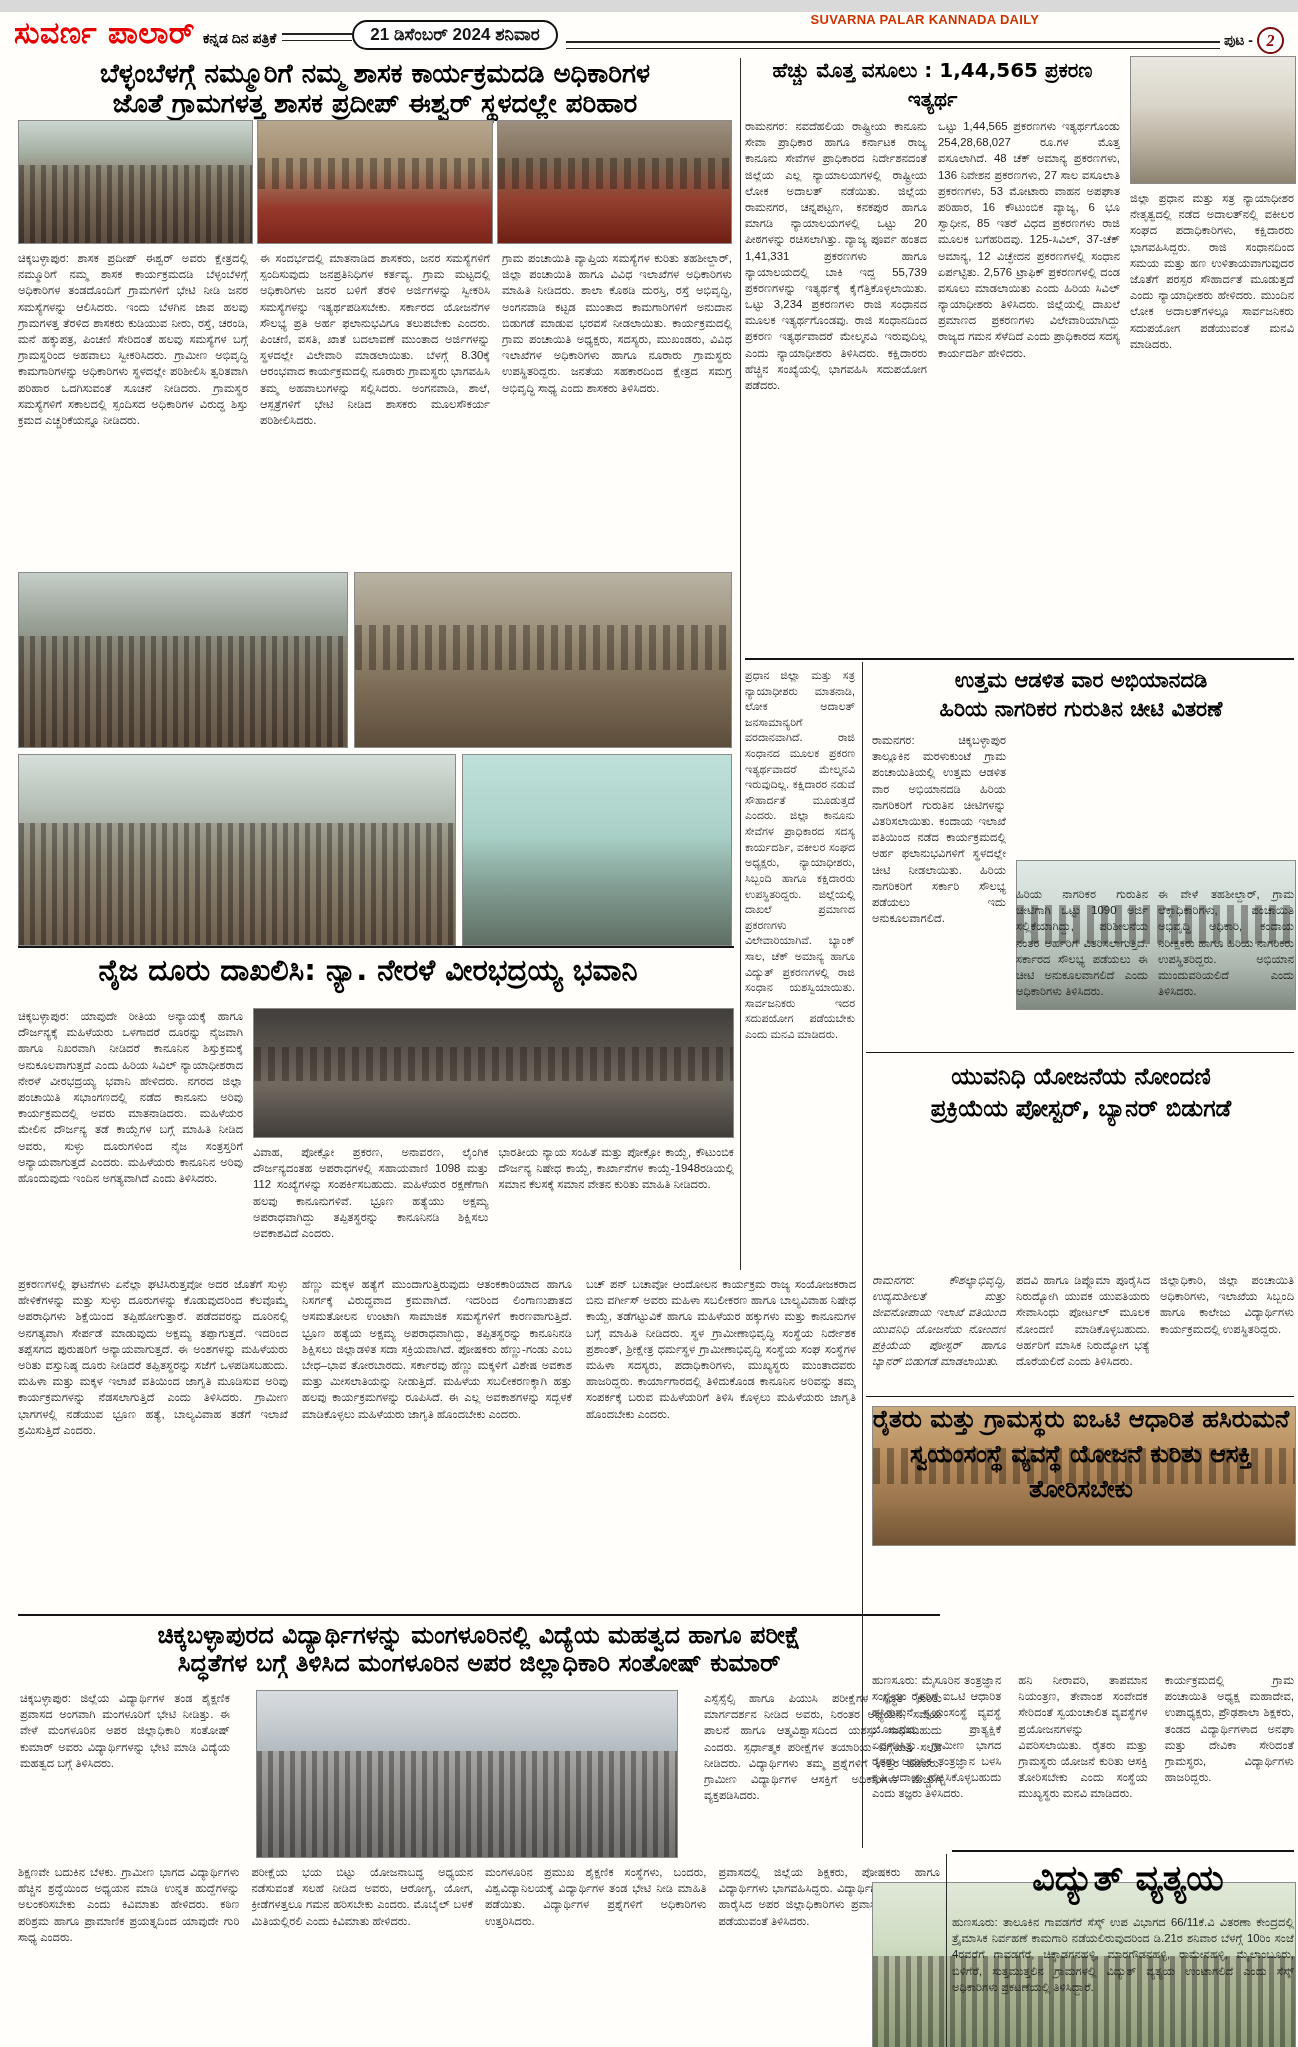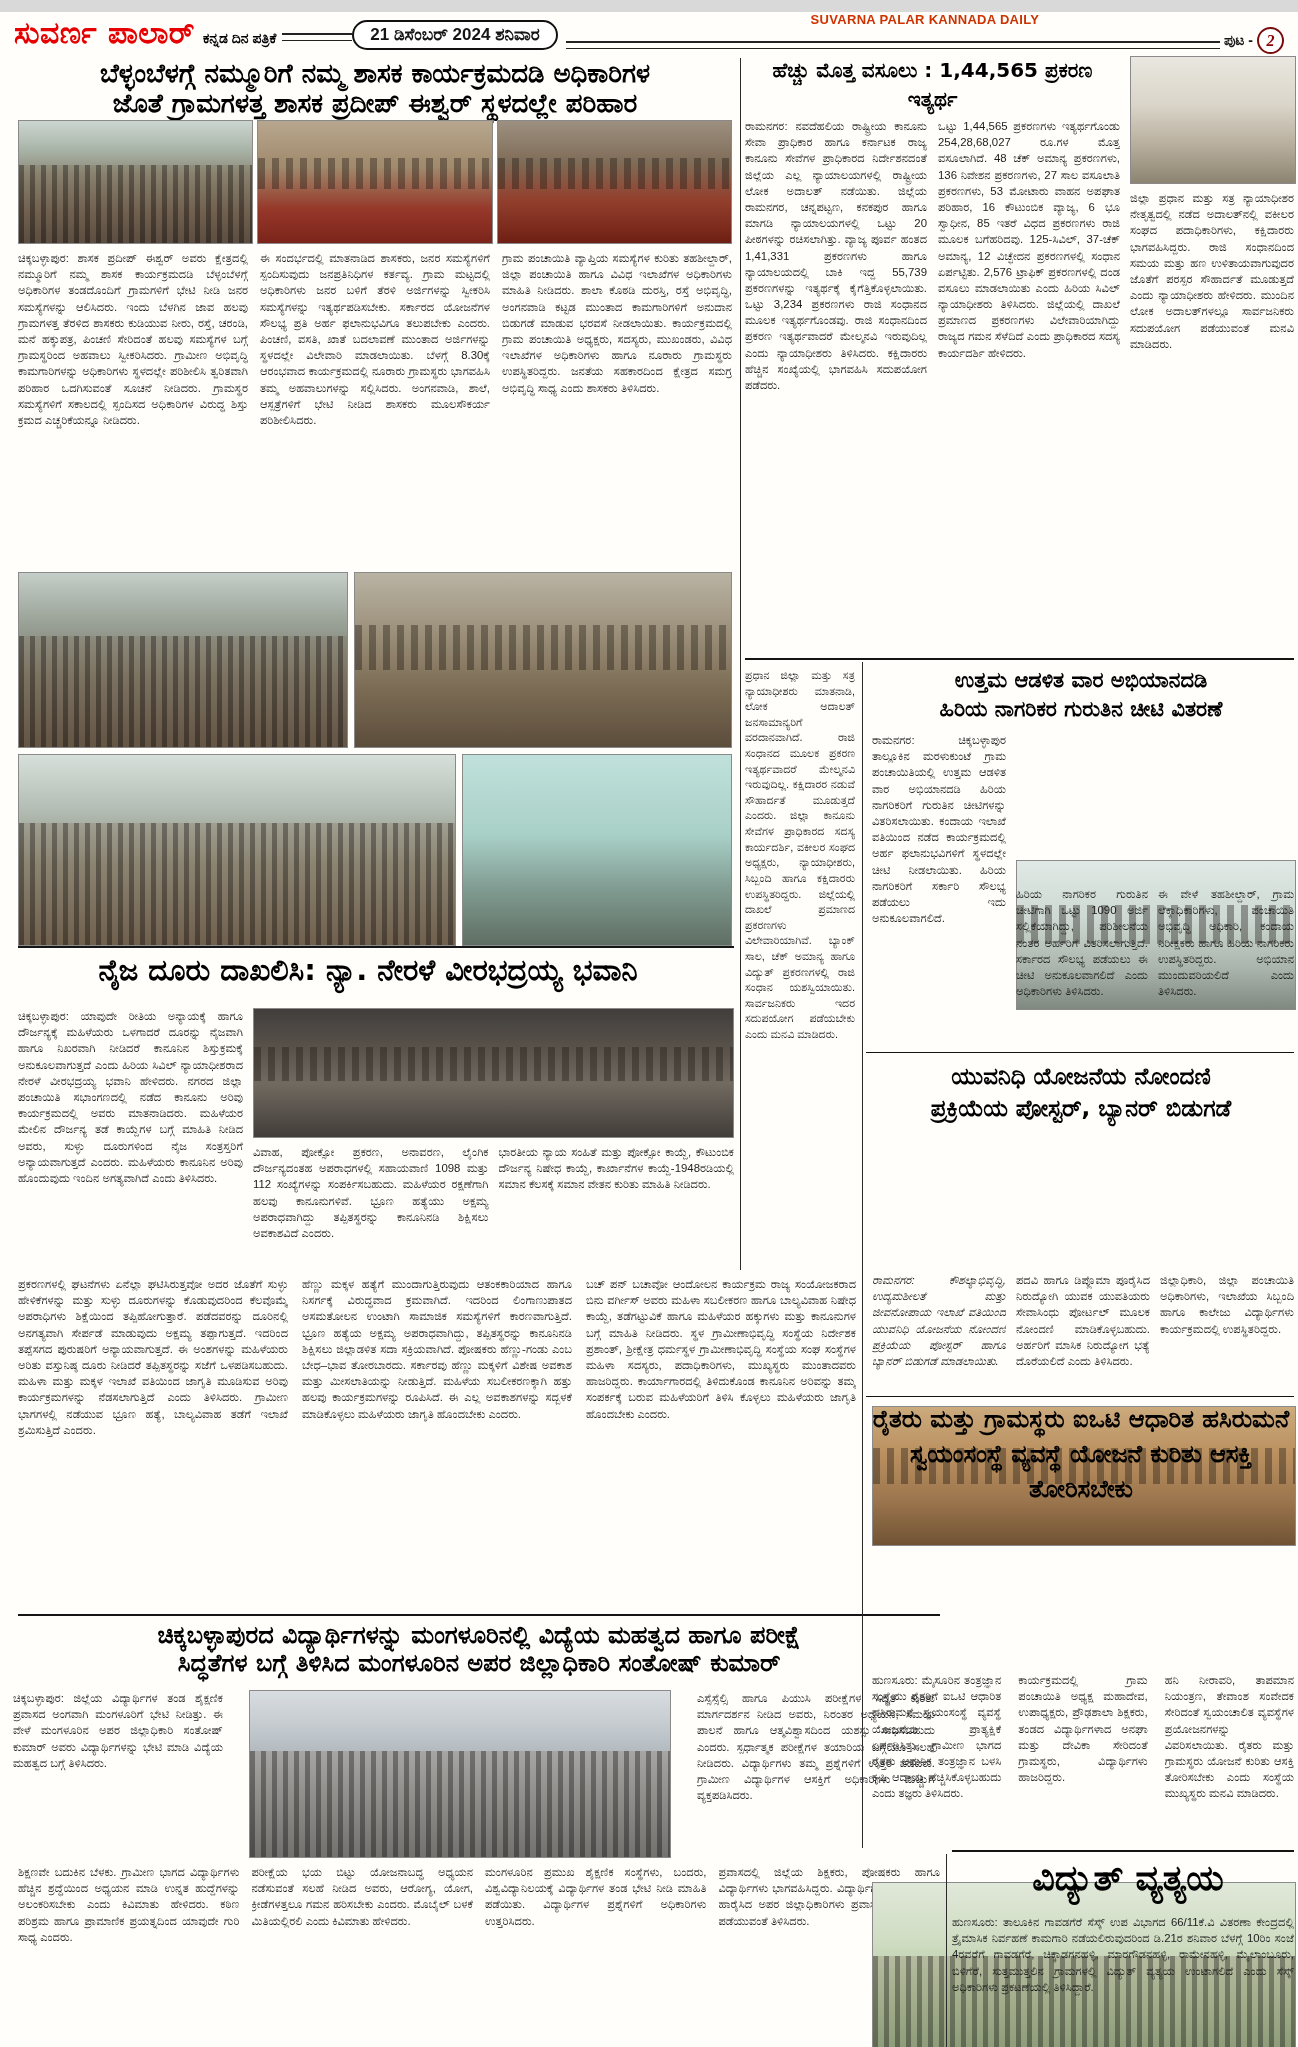--- a/index.html
+++ b/index.html
@@ -115,21 +115,21 @@
     <div class="body-col" style="flex:1;">ಬಚ್ ಪನ್ ಬಚಾವೋ ಆಂದೋಲನ ಕಾರ್ಯಕ್ರಮ ರಾಜ್ಯ ಸಂಯೋಜಕರಾದ ಬಿನು ವರ್ಗೀಸ್ ಅವರು ಮಹಿಳಾ ಸಬಲೀಕರಣ ಹಾಗೂ ಬಾಲ್ಯವಿವಾಹ ನಿಷೇಧ ಕಾಯ್ದೆ, ತಡೆಗಟ್ಟುವಿಕೆ ಹಾಗೂ ಮಹಿಳೆಯರ ಹಕ್ಕುಗಳು ಮತ್ತು ಕಾನೂನುಗಳ ಬಗ್ಗೆ ಮಾಹಿತಿ ನೀಡಿದರು. ಸ್ಥಳ ಗ್ರಾಮೀಣಾಭಿವೃದ್ಧಿ ಸಂಸ್ಥೆಯ ನಿರ್ದೇಶಕ ಪ್ರಶಾಂತ್, ಶ್ರೀಕ್ಷೇತ್ರ ಧರ್ಮಸ್ಥಳ ಗ್ರಾಮೀಣಾಭಿವೃದ್ಧಿ ಸಂಸ್ಥೆಯ ಸಂಘ ಸಂಸ್ಥೆಗಳ ಮಹಿಳಾ ಸದಸ್ಯರು, ಪದಾಧಿಕಾರಿಗಳು, ಮುಖ್ಯಸ್ಥರು ಮುಂತಾದವರು ಹಾಜರಿದ್ದರು. ಕಾರ್ಯಾಗಾರದಲ್ಲಿ ತಿಳಿದುಕೊಂಡ ಕಾನೂನಿನ ಅರಿವನ್ನು ತಮ್ಮ ಸಂಪರ್ಕಕ್ಕೆ ಬರುವ ಮಹಿಳೆಯರಿಗೆ ತಿಳಿಸಿ ಕೊಳ್ಳಲು ಮಹಿಳೆಯರು ಜಾಗೃತಿ ಹೊಂದಬೇಕು ಎಂದರು.</div>
   </div>
 
   <div class="hrule" style="left:18px;top:1602px;width:922px;"></div>
 
   <div class="abs headline" style="left:18px;top:1610px;width:922px;font-size:24px;">
     <div>ಚಿಕ್ಕಬಳ್ಳಾಪುರದ ವಿದ್ಯಾರ್ಥಿಗಳನ್ನು ಮಂಗಳೂರಿನಲ್ಲಿ ವಿದ್ಯೆಯ ಮಹತ್ವದ ಹಾಗೂ ಪರೀಕ್ಷೆ</div>
     <div>ಸಿದ್ಧತೆಗಳ ಬಗ್ಗೆ ತಿಳಿಸಿದ ಮಂಗಳೂರಿನ ಅಪರ ಜಿಲ್ಲಾಧಿಕಾರಿ ಸಂತೋಷ್ ಕುಮಾರ್</div>
   </div>
 
-  <div class="abs" style="left:13px;top:1678px;width:922px;height:168px;display:flex;gap:26px;">
+  <div class="abs" style="left:20px;top:1678px;width:922px;height:168px;display:flex;gap:26px;">
     <div class="body-col" style="flex:0 0 210px;">ಚಿಕ್ಕಬಳ್ಳಾಪುರ: ಜಿಲ್ಲೆಯ ವಿದ್ಯಾರ್ಥಿಗಳ ತಂಡ ಶೈಕ್ಷಣಿಕ ಪ್ರವಾಸದ ಅಂಗವಾಗಿ ಮಂಗಳೂರಿಗೆ ಭೇಟಿ ನೀಡಿತ್ತು. ಈ ವೇಳೆ ಮಂಗಳೂರಿನ ಅಪರ ಜಿಲ್ಲಾಧಿಕಾರಿ ಸಂತೋಷ್ ಕುಮಾರ್ ಅವರು ವಿದ್ಯಾರ್ಥಿಗಳನ್ನು ಭೇಟಿ ಮಾಡಿ ವಿದ್ಯೆಯ ಮಹತ್ವದ ಬಗ್ಗೆ ತಿಳಿಸಿದರು.</div>
     <div class="ph crowd p-students" style="flex:0 0 420px;"></div>
     <div class="body-col" style="flex:1;">ಎಸ್ಸೆಸ್ಸೆಲ್ಸಿ ಹಾಗೂ ಪಿಯುಸಿ ಪರೀಕ್ಷೆಗಳ ಸಿದ್ಧತೆ ಕುರಿತು ಮಾರ್ಗದರ್ಶನ ನೀಡಿದ ಅವರು, ನಿರಂತರ ಅಧ್ಯಯನ, ಸಮಯ ಪಾಲನೆ ಹಾಗೂ ಆತ್ಮವಿಶ್ವಾಸದಿಂದ ಯಶಸ್ಸು ಸಾಧಿಸಬಹುದು ಎಂದರು. ಸ್ಪರ್ಧಾತ್ಮಕ ಪರೀಕ್ಷೆಗಳ ತಯಾರಿಯ ಬಗ್ಗೆಯೂ ಸಲಹೆ ನೀಡಿದರು. ವಿದ್ಯಾರ್ಥಿಗಳು ತಮ್ಮ ಪ್ರಶ್ನೆಗಳಿಗೆ ಉತ್ತರ ಪಡೆದರು. ಗ್ರಾಮೀಣ ವಿದ್ಯಾರ್ಥಿಗಳ ಆಸಕ್ತಿಗೆ ಅಧಿಕಾರಿಗಳು ಮೆಚ್ಚುಗೆ ವ್ಯಕ್ತಪಡಿಸಿದರು.</div>
   </div>
 
   <div class="abs" style="left:18px;top:1852px;width:922px;height:186px;display:flex;gap:12px;">
     <div class="body-col" style="flex:1;">ಶಿಕ್ಷಣವೇ ಬದುಕಿನ ಬೆಳಕು. ಗ್ರಾಮೀಣ ಭಾಗದ ವಿದ್ಯಾರ್ಥಿಗಳು ಹೆಚ್ಚಿನ ಶ್ರದ್ಧೆಯಿಂದ ಅಧ್ಯಯನ ಮಾಡಿ ಉನ್ನತ ಹುದ್ದೆಗಳನ್ನು ಅಲಂಕರಿಸಬೇಕು ಎಂದು ಕಿವಿಮಾತು ಹೇಳಿದರು. ಕಠಿಣ ಪರಿಶ್ರಮ ಹಾಗೂ ಪ್ರಾಮಾಣಿಕ ಪ್ರಯತ್ನದಿಂದ ಯಾವುದೇ ಗುರಿ ಸಾಧ್ಯ ಎಂದರು.</div>
     <div class="body-col" style="flex:1;">ಪರೀಕ್ಷೆಯ ಭಯ ಬಿಟ್ಟು ಯೋಜನಾಬದ್ಧ ಅಧ್ಯಯನ ನಡೆಸುವಂತೆ ಸಲಹೆ ನೀಡಿದ ಅವರು, ಆರೋಗ್ಯ, ಯೋಗ, ಕ್ರೀಡೆಗಳತ್ತಲೂ ಗಮನ ಹರಿಸಬೇಕು ಎಂದರು. ಮೊಬೈಲ್ ಬಳಕೆ ಮಿತಿಯಲ್ಲಿರಲಿ ಎಂದು ಕಿವಿಮಾತು ಹೇಳಿದರು.</div>
     <div class="body-col" style="flex:1;">ಮಂಗಳೂರಿನ ಪ್ರಮುಖ ಶೈಕ್ಷಣಿಕ ಸಂಸ್ಥೆಗಳು, ಬಂದರು, ವಿಶ್ವವಿದ್ಯಾನಿಲಯಕ್ಕೆ ವಿದ್ಯಾರ್ಥಿಗಳ ತಂಡ ಭೇಟಿ ನೀಡಿ ಮಾಹಿತಿ ಪಡೆಯಿತು. ವಿದ್ಯಾರ್ಥಿಗಳ ಪ್ರಶ್ನೆಗಳಿಗೆ ಅಧಿಕಾರಿಗಳು ಉತ್ತರಿಸಿದರು.</div>
     <div class="body-col" style="flex:1;">ಪ್ರವಾಸದಲ್ಲಿ ಜಿಲ್ಲೆಯ ಶಿಕ್ಷಕರು, ಪೋಷಕರು ಹಾಗೂ ವಿದ್ಯಾರ್ಥಿಗಳು ಭಾಗವಹಿಸಿದ್ದರು. ವಿದ್ಯಾರ್ಥಿಗಳ ಸಾಧನೆಗೆ ಶುಭ ಹಾರೈಸಿದ ಅಪರ ಜಿಲ್ಲಾಧಿಕಾರಿಗಳು ಪ್ರವಾಸದ ಸದುಪಯೋಗ ಪಡೆಯುವಂತೆ ತಿಳಿಸಿದರು.</div>
@@ -172,22 +172,22 @@
 
   <div class="hrule thin" style="left:866px;top:1384px;width:428px;"></div>
 
   <div class="abs headline" style="left:868px;top:1390px;width:426px;font-size:24px;line-height:1.45;">
     <div>ರೈತರು ಮತ್ತು ಗ್ರಾಮಸ್ಥರು ಐಒಟಿ ಆಧಾರಿತ ಹಸಿರುಮನೆ</div>
     <div>ಸ್ವಯಂಸಂಸ್ಥೆ ವ್ಯವಸ್ಥೆ ಯೋಜನೆ ಕುರಿತು ಆಸಕ್ತಿ ತೋರಿಸಬೇಕು</div>
   </div>
   <div class="ph crowd p-green abs" style="left:872px;top:1452px;width:422px;height:202px;"></div>
   <div class="abs" style="left:872px;top:1660px;width:422px;height:174px;display:flex;gap:17px;">
     <div class="body-col" style="flex:1;">ಹುಣಸೂರು: ಮೈಸೂರಿನ ತಂತ್ರಜ್ಞಾನ ಸಂಸ್ಥೆಯು ರೈತರಿಗೆ ಐಒಟಿ ಆಧಾರಿತ ಹಸಿರುಮನೆ ಸ್ವಯಂಸಂಸ್ಥೆ ವ್ಯವಸ್ಥೆ ಯೋಜನೆಯ ಪ್ರಾತ್ಯಕ್ಷಿಕೆ ಏರ್ಪಡಿಸಿತ್ತು. ಗ್ರಾಮೀಣ ಭಾಗದ ರೈತರು ಆಧುನಿಕ ತಂತ್ರಜ್ಞಾನ ಬಳಸಿ ಕೃಷಿ ಆದಾಯ ಹೆಚ್ಚಿಸಿಕೊಳ್ಳಬಹುದು ಎಂದು ತಜ್ಞರು ತಿಳಿಸಿದರು.</div>
+    <div class="body-col" style="flex:1;">ಹನಿ ನೀರಾವರಿ, ತಾಪಮಾನ ನಿಯಂತ್ರಣ, ತೇವಾಂಶ ಸಂವೇದಕ ಸೇರಿದಂತೆ ಸ್ವಯಂಚಾಲಿತ ವ್ಯವಸ್ಥೆಗಳ ಪ್ರಯೋಜನಗಳನ್ನು ವಿವರಿಸಲಾಯಿತು. ರೈತರು ಮತ್ತು ಗ್ರಾಮಸ್ಥರು ಯೋಜನೆ ಕುರಿತು ಆಸಕ್ತಿ ತೋರಿಸಬೇಕು ಎಂದು ಸಂಸ್ಥೆಯ ಮುಖ್ಯಸ್ಥರು ಮನವಿ ಮಾಡಿದರು.</div>
     <div class="body-col" style="flex:1;">ಕಾರ್ಯಕ್ರಮದಲ್ಲಿ ಗ್ರಾಮ ಪಂಚಾಯಿತಿ ಅಧ್ಯಕ್ಷ ಮಹಾದೇವ, ಉಪಾಧ್ಯಕ್ಷರು, ಪ್ರೌಢಶಾಲಾ ಶಿಕ್ಷಕರು, ತಂಡದ ವಿದ್ಯಾರ್ಥಿಗಳಾದ ಅನಘಾ ಮತ್ತು ದೇವಿಕಾ ಸೇರಿದಂತೆ ಗ್ರಾಮಸ್ಥರು, ವಿದ್ಯಾರ್ಥಿಗಳು ಹಾಜರಿದ್ದರು.</div>
-    <div class="body-col" style="flex:1;">ಹನಿ ನೀರಾವರಿ, ತಾಪಮಾನ ನಿಯಂತ್ರಣ, ತೇವಾಂಶ ಸಂವೇದಕ ಸೇರಿದಂತೆ ಸ್ವಯಂಚಾಲಿತ ವ್ಯವಸ್ಥೆಗಳ ಪ್ರಯೋಜನಗಳನ್ನು ವಿವರಿಸಲಾಯಿತು. ರೈತರು ಮತ್ತು ಗ್ರಾಮಸ್ಥರು ಯೋಜನೆ ಕುರಿತು ಆಸಕ್ತಿ ತೋರಿಸಬೇಕು ಎಂದು ಸಂಸ್ಥೆಯ ಮುಖ್ಯಸ್ಥರು ಮನವಿ ಮಾಡಿದರು.</div>
   </div>
 
   <div class="hrule" style="left:952px;top:1838px;width:342px;"></div>
   <div class="abs headline" style="left:957px;top:1846px;width:342px;font-size:35px;">ವಿದ್ಯುತ್ ವ್ಯತ್ಯಯ</div>
   <div class="abs body-col" style="left:952px;top:1902px;width:342px;height:136px;">ಹುಣಸೂರು: ತಾಲೂಕಿನ ಗಾವಡಗೆರೆ ಸೆಸ್ಕ್ ಉಪ ವಿಭಾಗದ 66/11ಕೆ.ವಿ ವಿತರಣಾ ಕೇಂದ್ರದಲ್ಲಿ ತ್ರೈಮಾಸಿಕ ನಿರ್ವಹಣೆ ಕಾಮಗಾರಿ ನಡೆಯಲಿರುವುದರಿಂದ ಡಿ.21ರ ಶನಿವಾರ ಬೆಳಗ್ಗೆ 10ರಿಂ ಸಂಜೆ 4ರವರೆಗೆ ಗಾವಡಗೆರೆ, ಚಿಕ್ಕಾಡಗನಹಳ್ಳಿ, ಮಾರಗೌಡನಹಳ್ಳಿ, ರಾಮೇನಹಳ್ಳಿ, ಮೈಲಾಂಬೂರು, ಬಿಳಿಗೆರೆ, ಸುತ್ತಮುತ್ತಲಿನ ಗ್ರಾಮಗಳಲ್ಲಿ ವಿದ್ಯುತ್ ವ್ಯತ್ಯಯ ಉಂಟಾಗಲಿದೆ ಎಂದು ಸೆಸ್ಕ್ ಅಧಿಕಾರಿಗಳು ಪ್ರಕಟಣೆಯಲ್ಲಿ ತಿಳಿಸಿದ್ದಾರೆ.</div>
 
   <div class="vrule" style="left:740px;top:46px;height:1212px;"></div>
   <div class="vrule" style="left:862px;top:650px;height:1186px;"></div>
   <div class="vrule" style="left:946px;top:1842px;height:196px;"></div>
 

